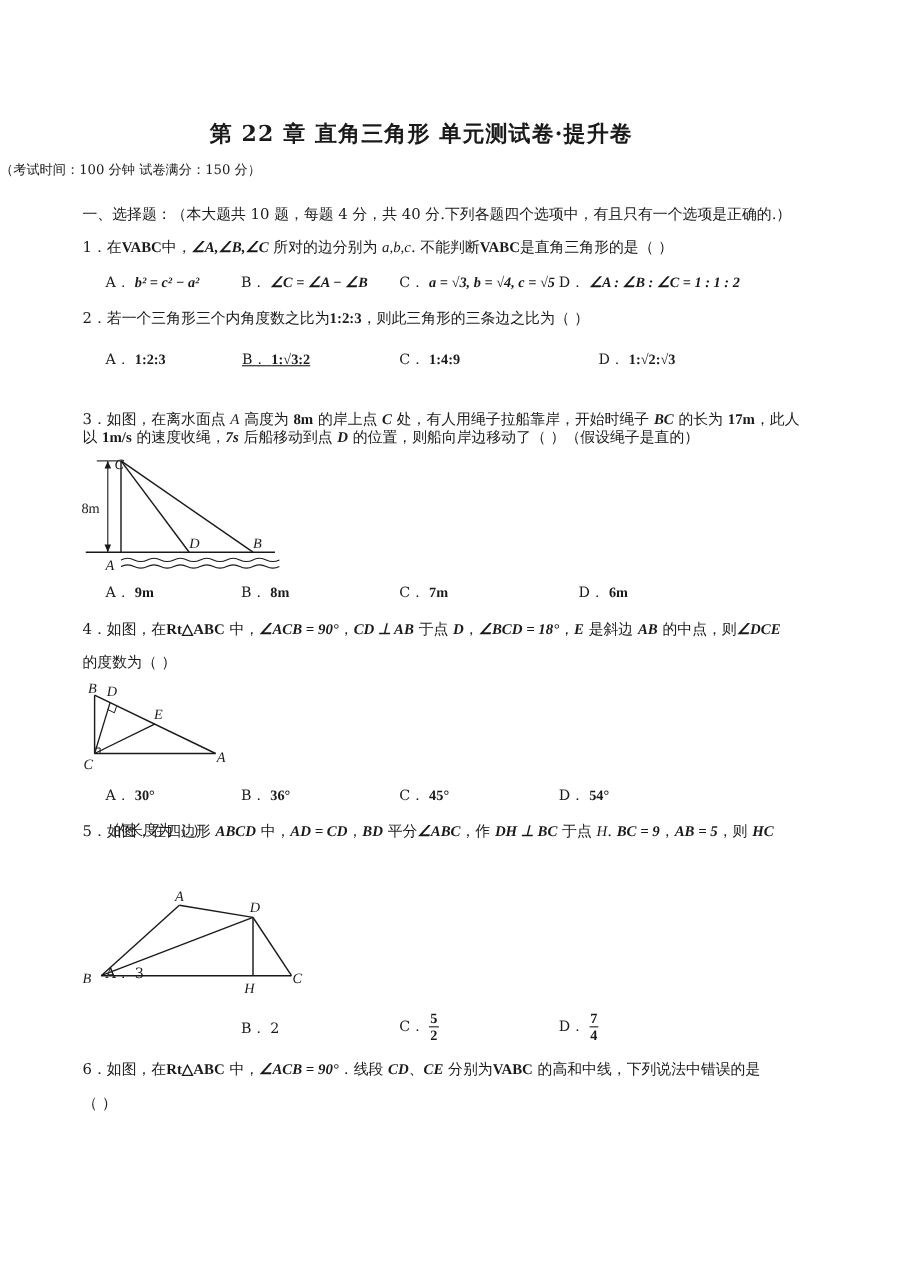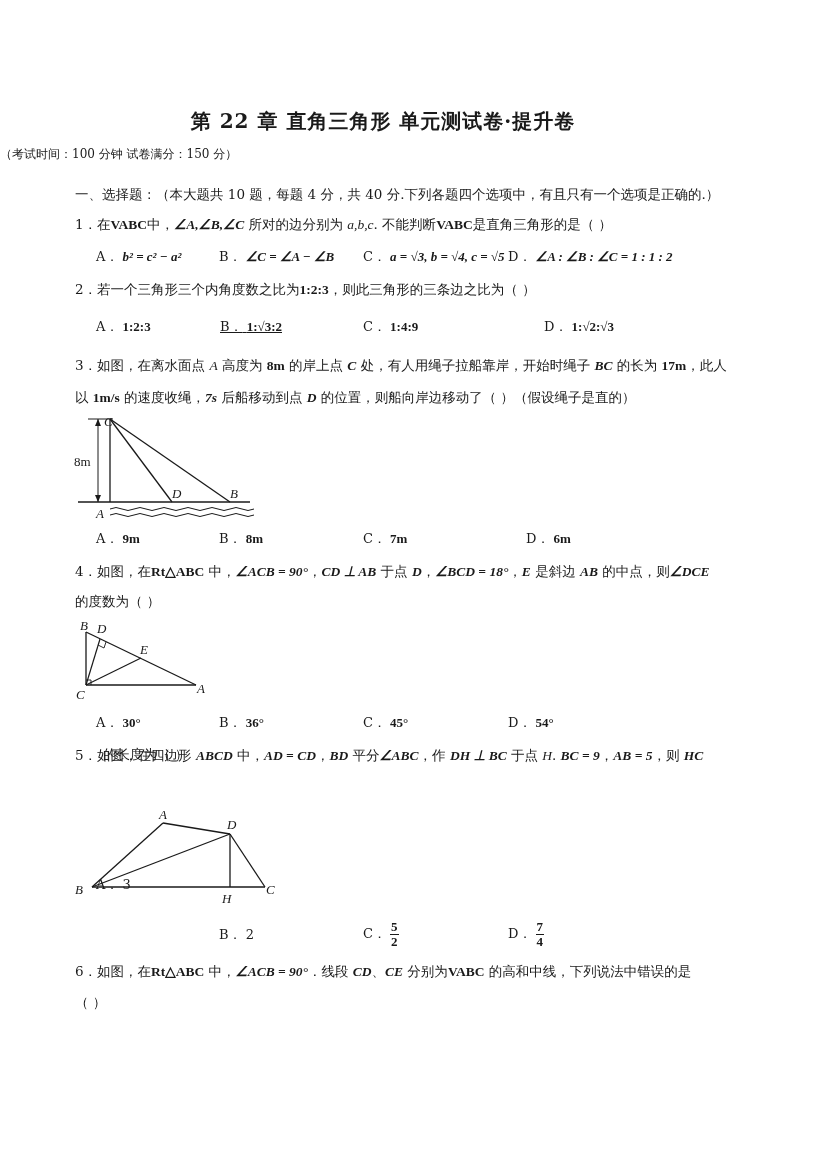--- a/index.html
+++ b/index.html
@@ -36,21 +36,21 @@
 <div class="abs opt" style="top:248px; left:508px;"><span>D．</span> <span class="m">∠A : ∠B : ∠C = 1 : 1 : 2</span></div>
 
 <div class="abs line" style="top:281px;">
   <span>2．若一个三角形三个内角度数之比为</span><span class="mb">1:2:3</span><span>，则此三角形的三条边之比为（    ）</span>
 </div>
 <div class="abs opt" style="top:318px; left:96px;"><span>A．</span> <span class="mb">1:2:3</span></div>
 <div class="abs opt" style="top:318px; left:220px;text-decoration:underline;"><span>B．</span> <span class="mb">1:√3:2</span></div>
 <div class="abs opt" style="top:318px; left:363px;"><span>C．</span> <span class="mb">1:4:9</span></div>
 <div class="abs opt" style="top:318px; left:524px;margin-left:20px;"><span>D．</span> <span class="mb">1:√2:√3</span></div>
 
-<div class="abs line" style="top:357px;text-align:right;">
+<div class="abs line" style="top:372px;text-align:right;">
   <span>3．如图，在离水面点 </span><span class="mi">A</span><span> 高度为 </span><span class="mb">8m</span><span> 的岸上点 </span><span class="m">C</span><span> 处，有人用绳子拉船靠岸，开始时绳子 </span><span class="m">BC</span><span> 的长为 </span><span class="mb">17m</span><span>，此人</span>
 </div>
 <div class="abs line" style="top:389px;">
   <span>以 </span><span class="mb">1m/s</span><span> 的速度收绳，</span><span class="m">7s</span><span> 后船移动到点 </span><span class="m">D</span><span> 的位置，则船向岸边移动了（    ）（假设绳子是直的）</span>
 </div>
 
 <svg class="abs" style="left:70px; top:410px;" width="190" height="110">
   <line x1="40" y1="9" x2="40" y2="92" stroke="#1a1a1a" stroke-width="1.3"></line>
   <line x1="40" y1="9" x2="102" y2="92" stroke="#1a1a1a" stroke-width="1.3"></line>
   <line x1="40" y1="9" x2="160" y2="92" stroke="#1a1a1a" stroke-width="1.3"></line>

